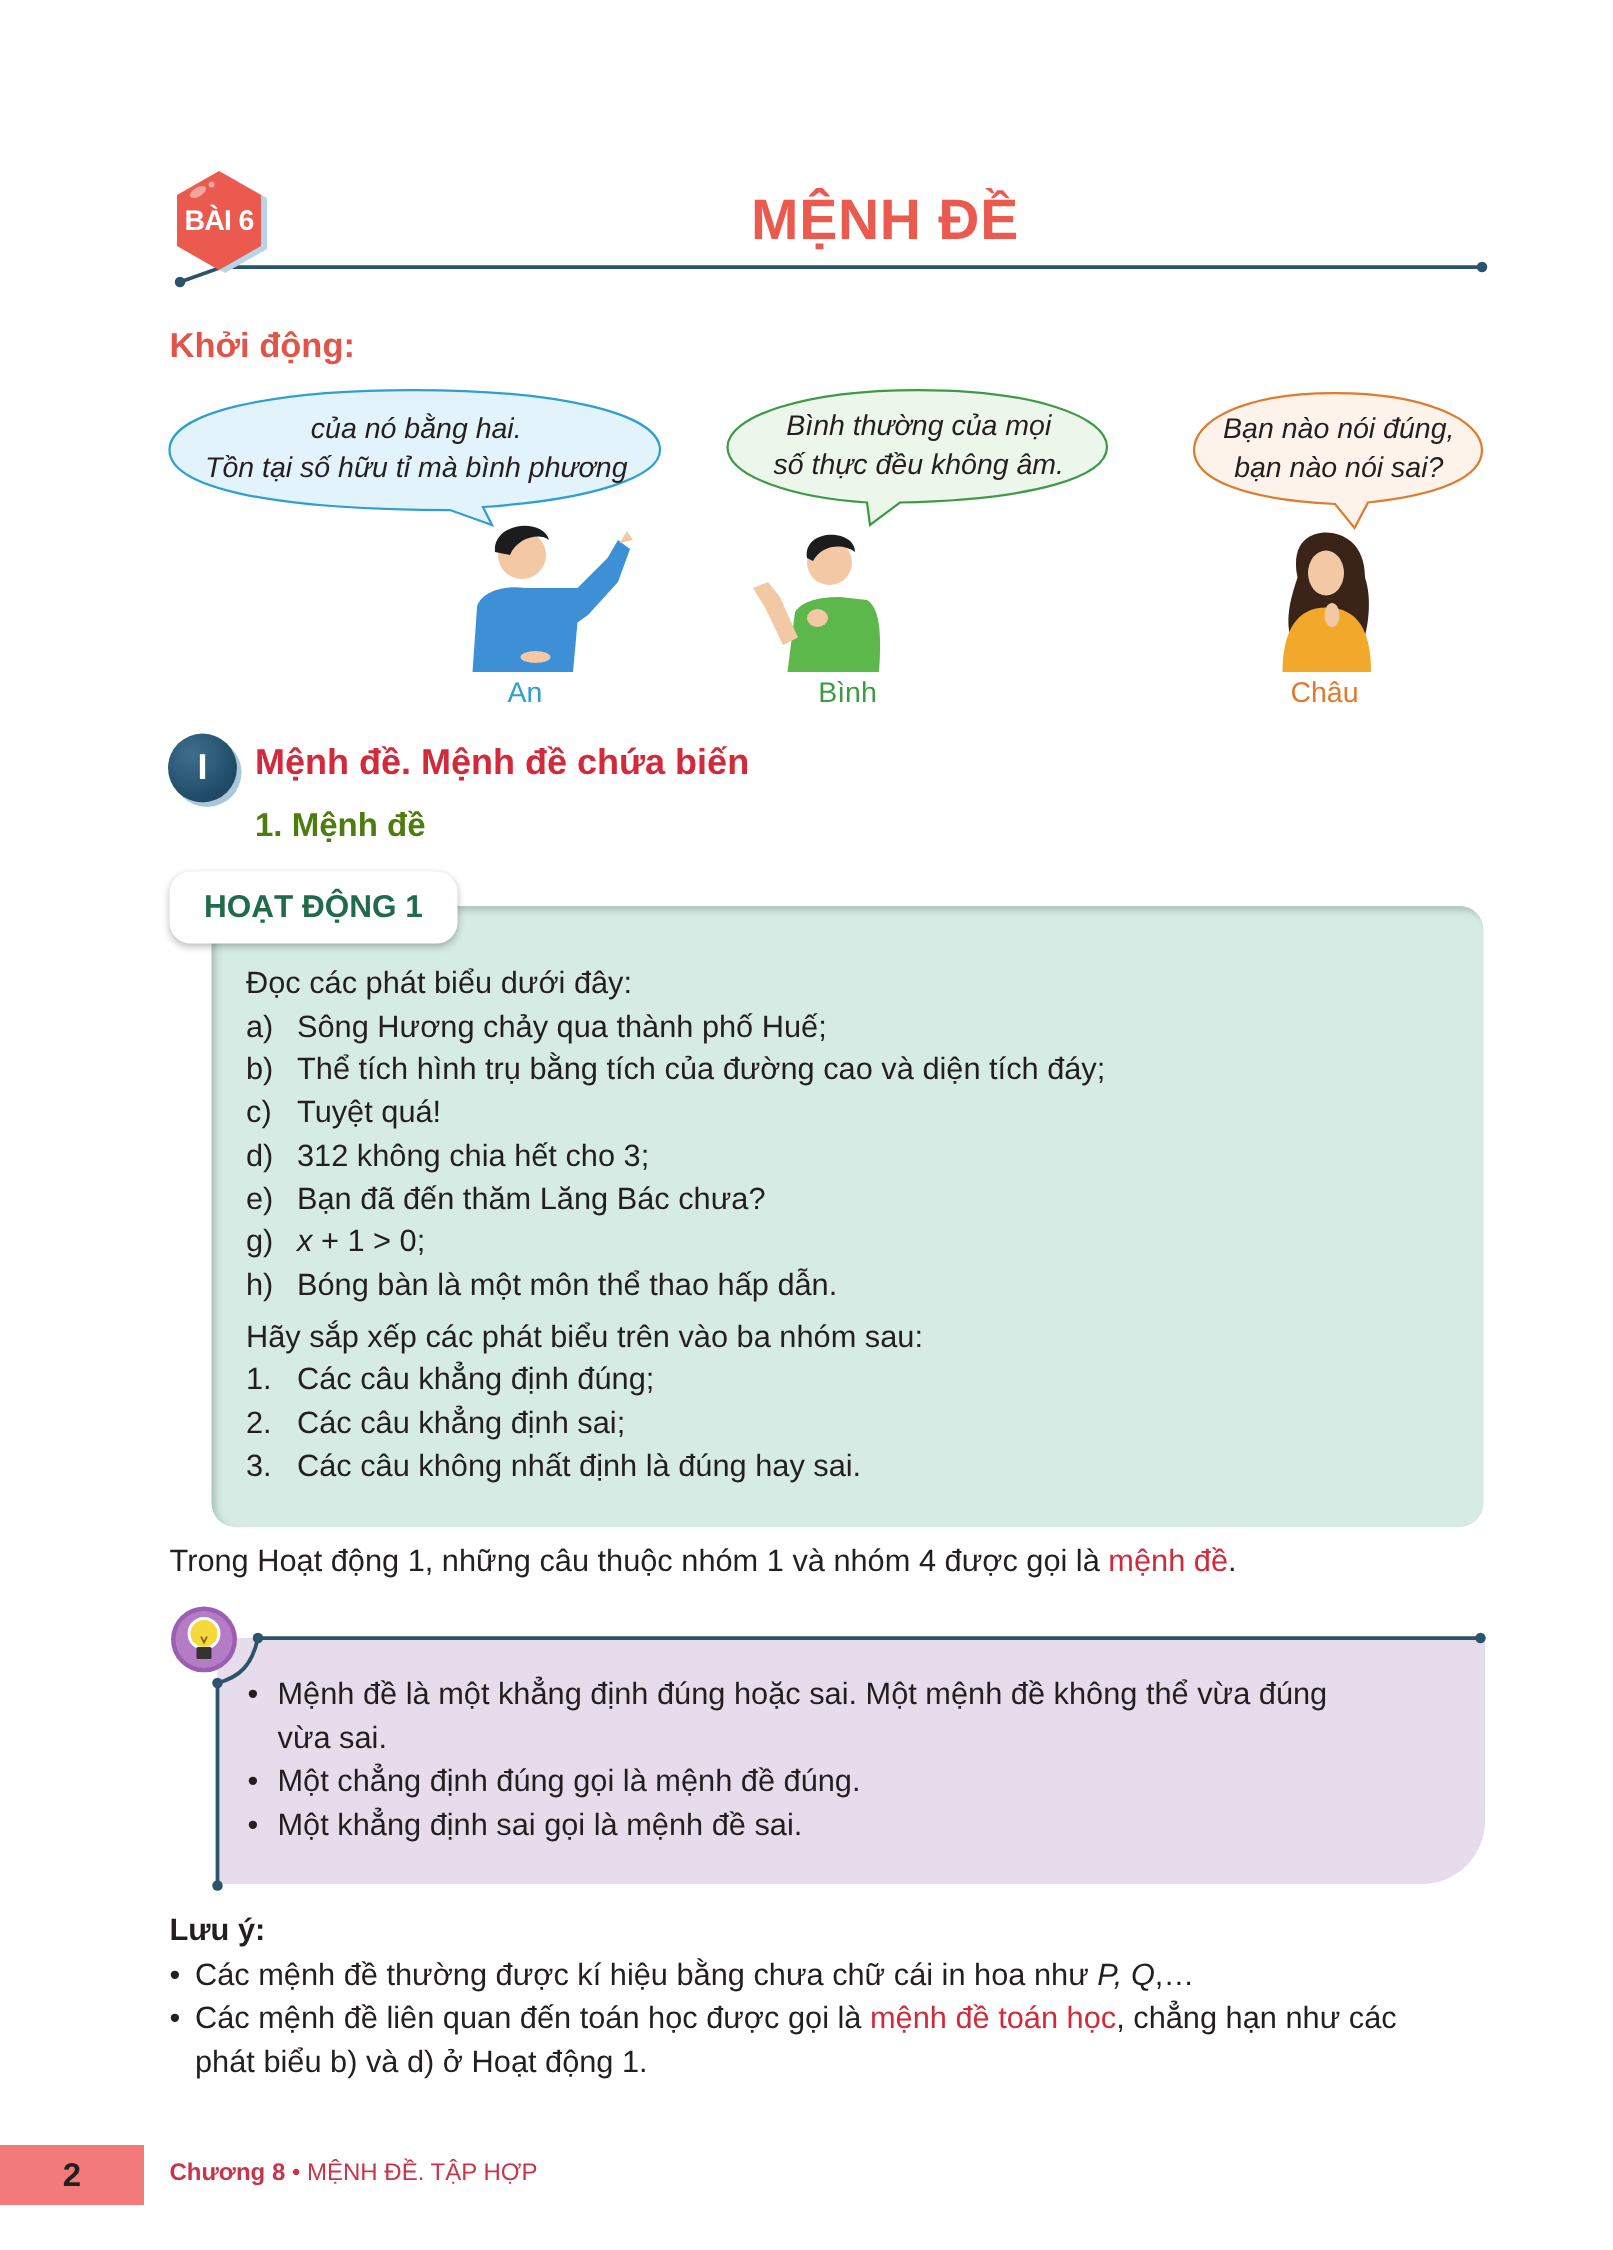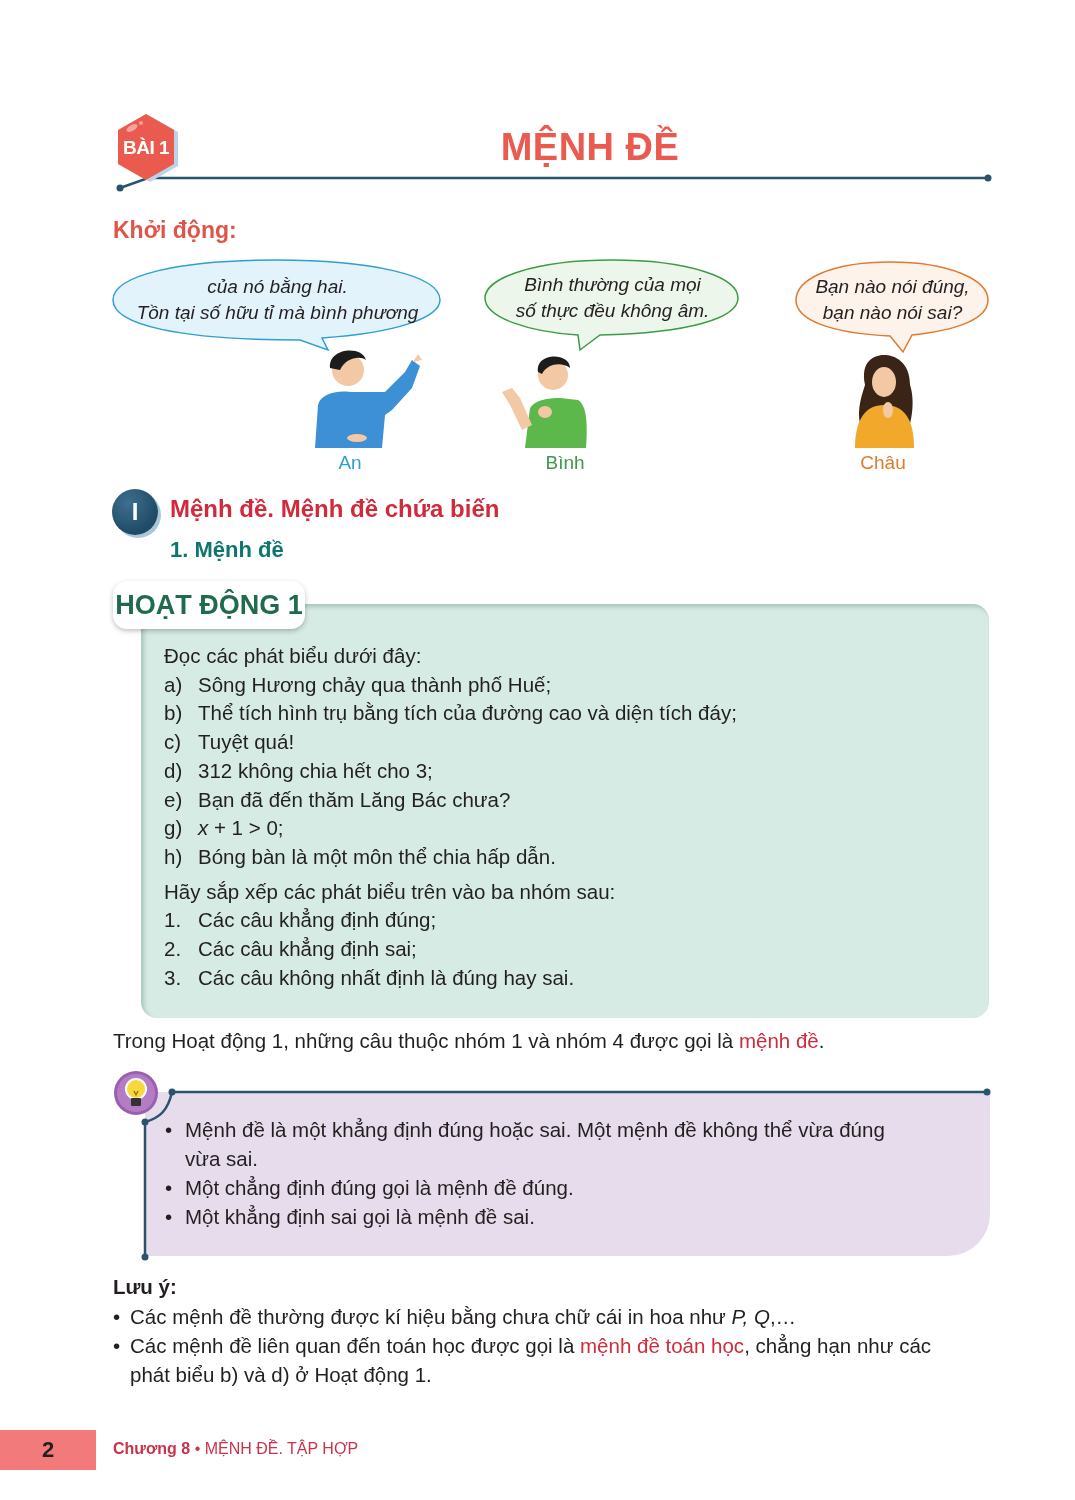--- a/index.html
+++ b/index.html
@@ -22,29 +22,29 @@
   .bubble-text { position: absolute; text-align: center; font-style: italic; font-size: 19px;
                  line-height: 26px; color: #231f20; }
   .name { position: absolute; font-size: 19px; text-align: center; }
 
   
   .sec-circle { left: 112px; top: 489px; width: 46px; height: 46px; border-radius: 50%;
                 background: radial-gradient(circle at 35% 30%, #3e6f8e, #1f4a66 70%);
                 box-shadow: 3px 3px 0 #a9c7d9; color: #fff; font-weight: bold; font-size: 24px;
                 text-align: center; line-height: 46px; }
   .sec-title { left: 170px; top: 495px; color: #d12a3a; font-weight: bold; font-size: 24px; }
-  .sub-title { left: 170px; top: 537px; color: #0f766e; font-weight: bold; font-size: 22px; }
+  .sub-title { left: 170px; top: 537px; color: #4d7c0f; font-weight: bold; font-size: 22px; }
 
   
   .act-box { left: 141px; top: 604px; width: 848px; height: 414px; background: #d6ebe4;
              border-radius: 0 16px 16px 16px; box-shadow: inset 3px 3px 4px rgba(120,150,140,0.45); }
   .act-tab { left: 113px; top: 581px; width: 192px; height: 48px; background: #fff;
              border-radius: 14px; box-shadow: 0 2px 5px rgba(0,0,0,0.25); }
   .act-tab span { display: block; text-align: center; line-height: 48px; color: #1f6b4c;
-                  font-weight: bold; font-size: 27px; }
+                  font-weight: bold; font-size: 21px; }
   .act-content { left: 164px; top: 642px; width: 820px; font-size: 20.5px; line-height: 28.7px; }
   .act-content .row { display: flex; }
   .act-content .lbl { width: 34px; flex: none; }
   .act-content .gap { height: 6px; }
   .italic { font-style: italic; }
 
   .para { left: 113px; top: 1029px; font-size: 20.5px; }
   .red { color: #d12a3a; }
 
   
@@ -75,21 +75,21 @@
   <circle cx="988" cy="178" r="3.5" fill="#2b536b"></circle>
 </svg>
 
 <div class="abs bai-badge">
   <svg width="70" height="76">
     <polygon points="38,4 66,20 66,54 38,70 10,54 10,20" fill="#b9d4e6"></polygon>
     <polygon points="34,2 62,18 62,52 34,68 6,52 6,18" fill="#ea5a4f"></polygon>
     <ellipse cx="20" cy="16" rx="6" ry="3" fill="#f4a49c" transform="rotate(-30 20 16)"></ellipse>
     <circle cx="29" cy="11" r="2" fill="#f4a49c"></circle>
   </svg>
-  <div class="bai-text">BÀI 1</div>
+  <div class="bai-text">BÀI 6</div>
 </div>
 
 <div class="abs title">MỆNH ĐỀ</div>
 
 <div class="abs section-warmup">Khởi động:</div>
 
 <svg class="abs" width="1075" height="480" style="left:0;top:0;">
 
   <path d="M276,260 C180,260 113,275 113,300 C113,325 180,340 300,340 L328,350 L322,338 C395,333 440,318 440,300 C440,275 370,260 276,260 Z" fill="#e3f3fb" stroke="#2e9fd0" stroke-width="1.5"></path>
 
@@ -168,21 +168,21 @@
   <div class="row">
       <span class="lbl">e)</span>
       <span>Bạn đã đến thăm Lăng Bác chưa?</span>
     </div>
   <div class="row">
       <span class="lbl">g)</span>
       <span><span class="italic">x</span><span> + 1 &gt; 0;</span></span>
     </div>
   <div class="row">
       <span class="lbl">h)</span>
-      <span>Bóng bàn là một môn thể chia hấp dẫn.</span>
+      <span>Bóng bàn là một môn thể thao hấp dẫn.</span>
     </div>
   <div class="gap"></div>
   <div>Hãy sắp xếp các phát biểu trên vào ba nhóm sau:</div>
   <div class="row">
       <span class="lbl">1.</span>
       <span>Các câu khẳng định đúng;</span>
     </div>
   <div class="row">
       <span class="lbl">2.</span>
       <span>Các câu khẳng định sai;</span>

